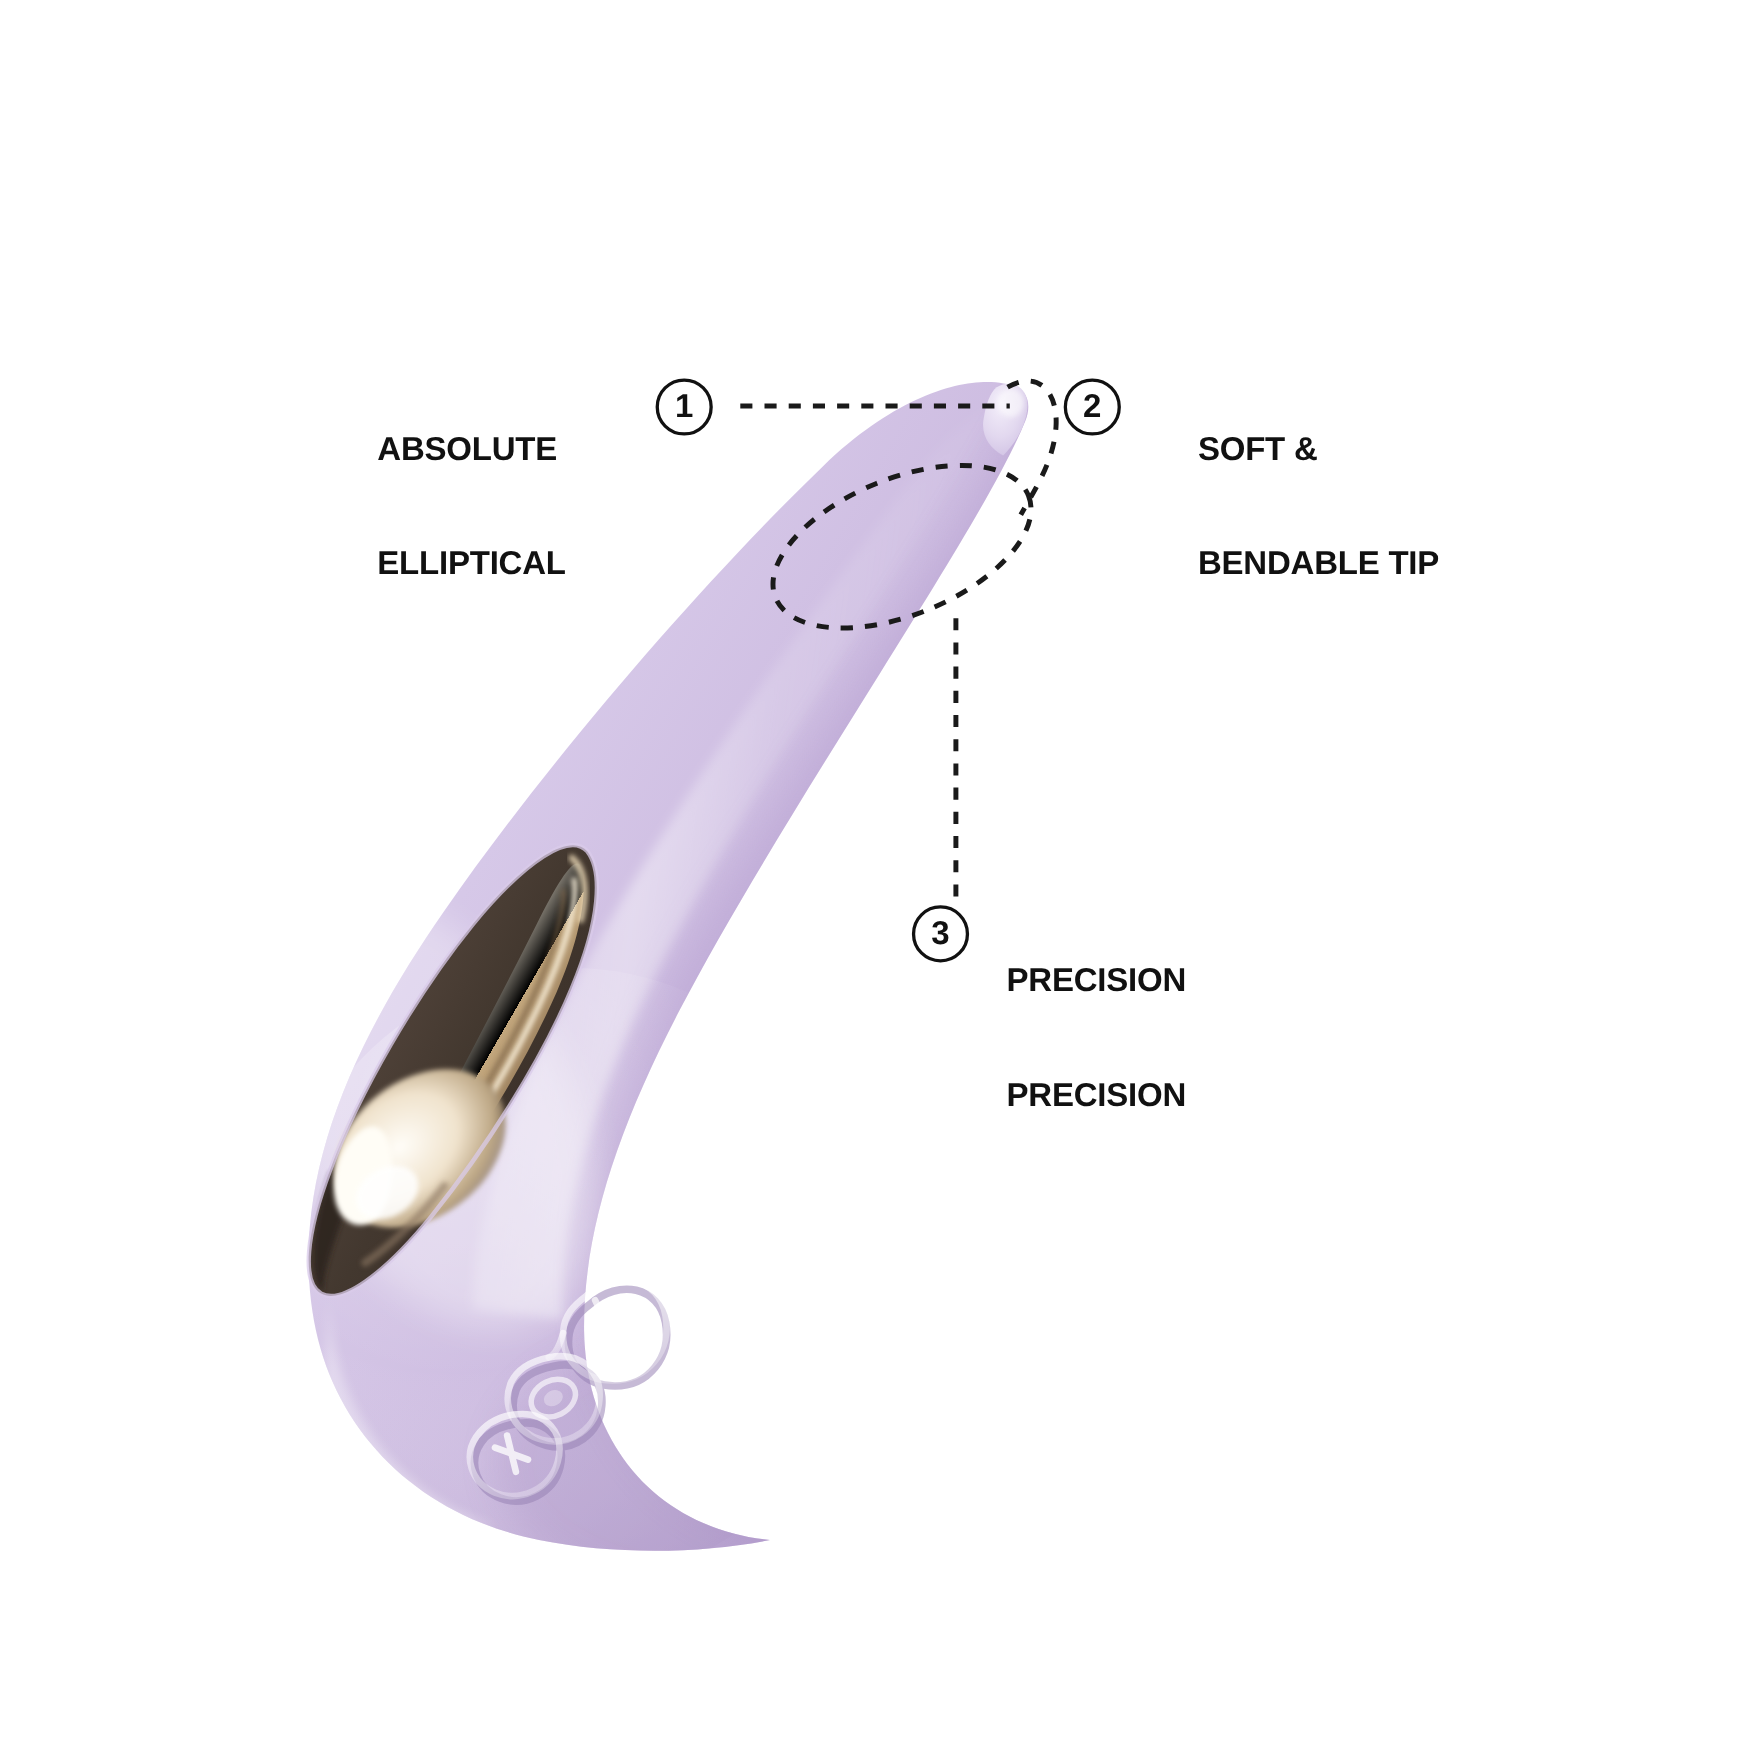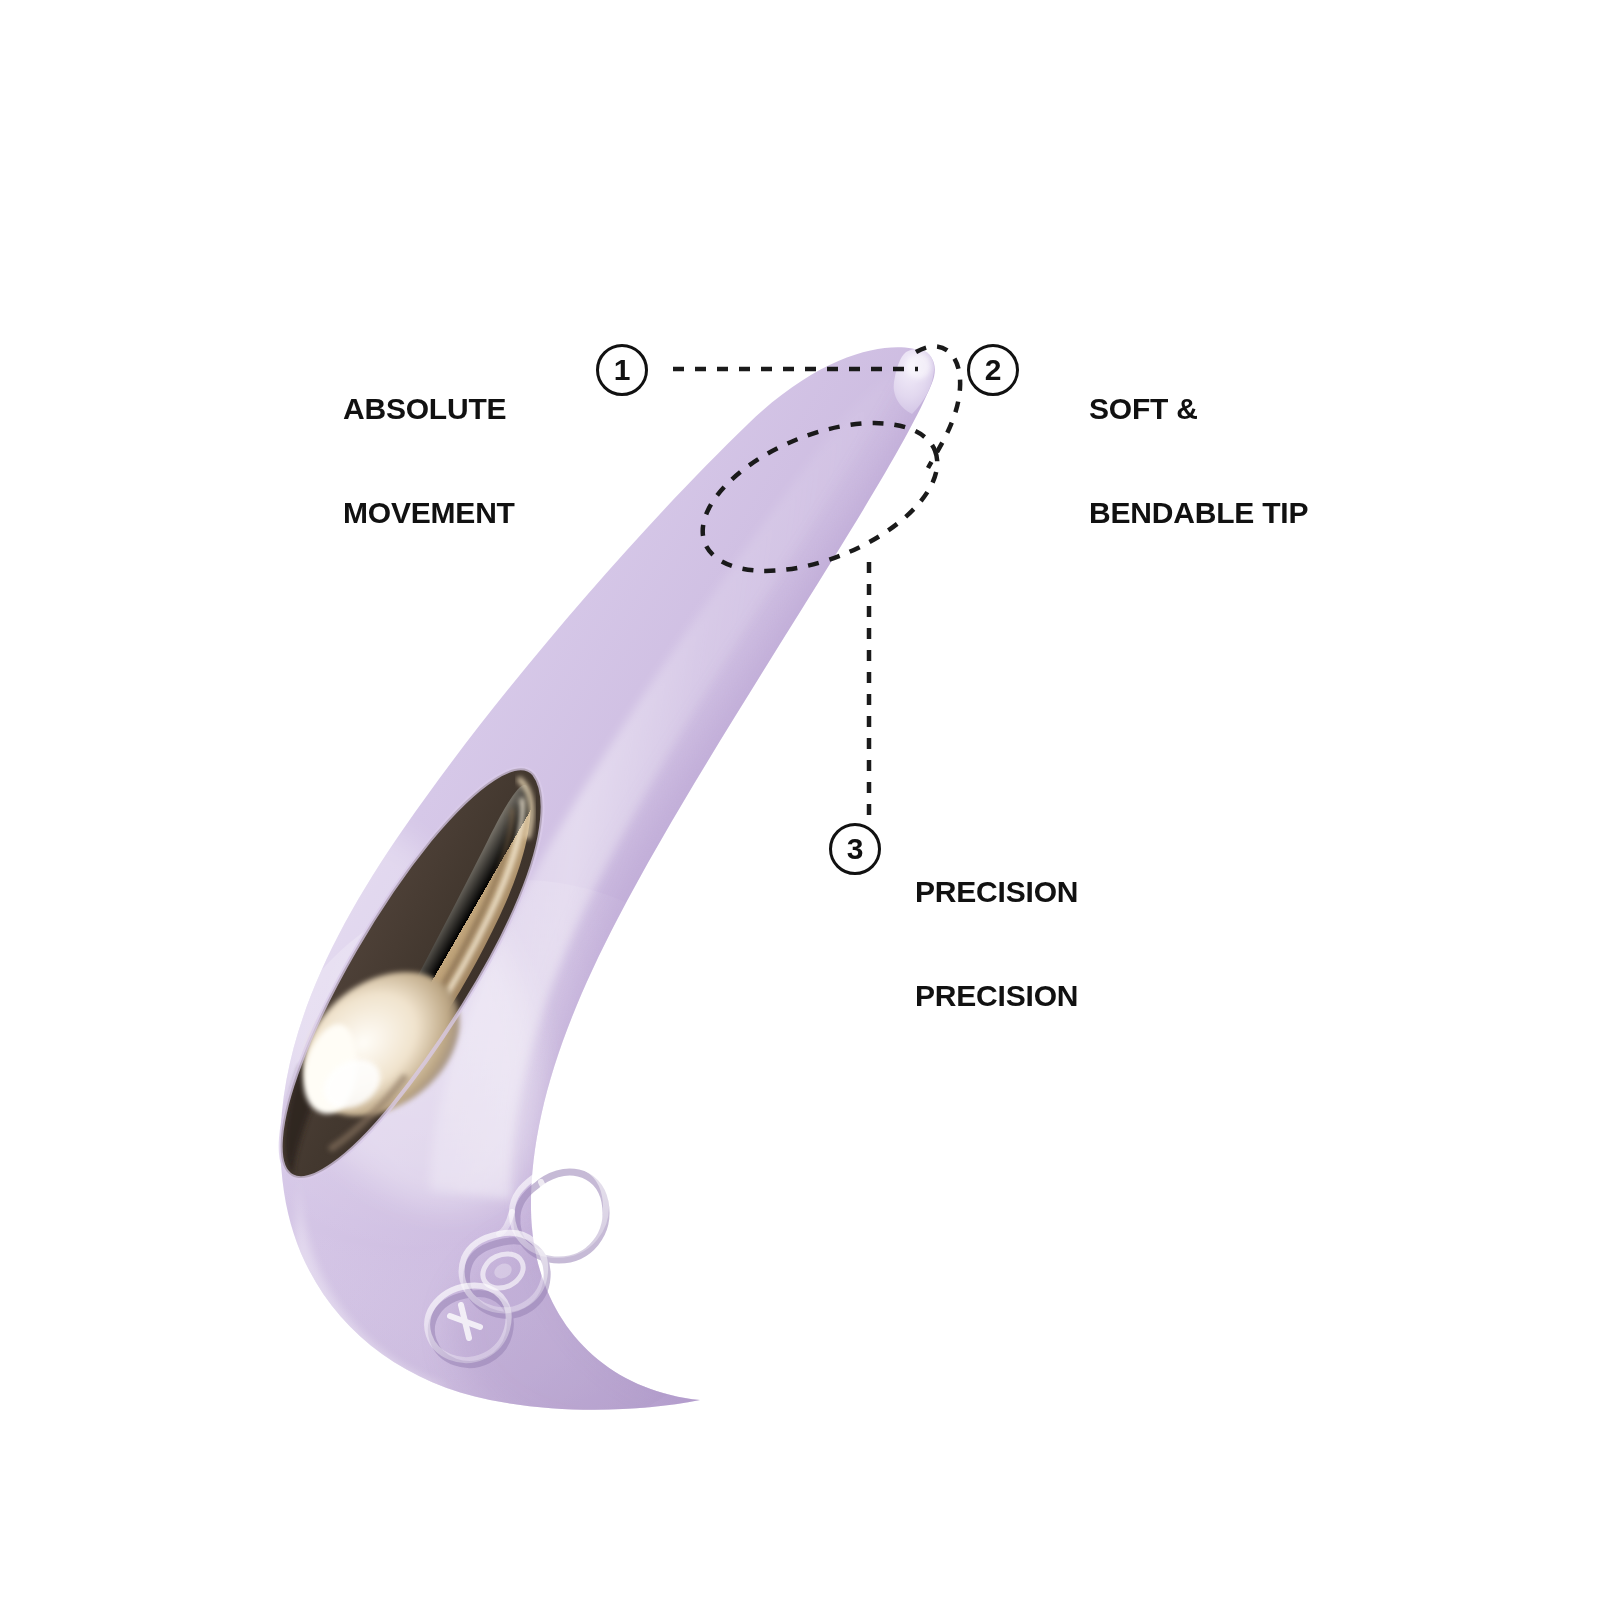--- a/index.html
+++ b/index.html
@@ -346,21 +346,21 @@
                C 958,420 940,446 928,468"></path>
 
       <ellipse cx="820" cy="497" rx="124" ry="62" transform="rotate(-22 820 497)"></ellipse>
 
       <line x1="869" y1="562" x2="869" y2="818"></line>
     </g>
   </svg>
 
   <div class="callout-label" id="label-1">
     <span class="callout-line">ABSOLUTE</span>
-    <span class="callout-line">MOVEMENT</span>
+    <span class="callout-line">ELLIPTICAL</span>
   </div>
   <div class="marker" id="marker-1">
     <span>1</span>
   </div>
 
   <div class="marker" id="marker-2">
     <span>2</span>
   </div>
   <div class="callout-label" id="label-2">
     <span class="callout-line">SOFT &amp;</span>

